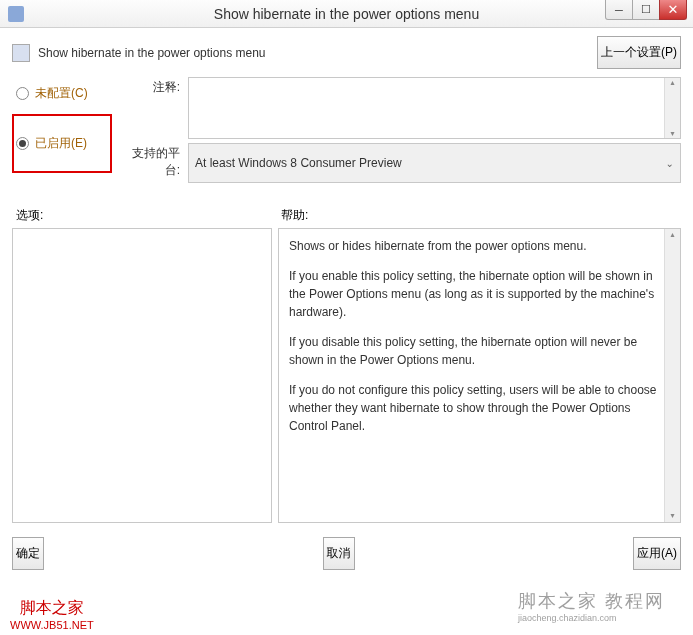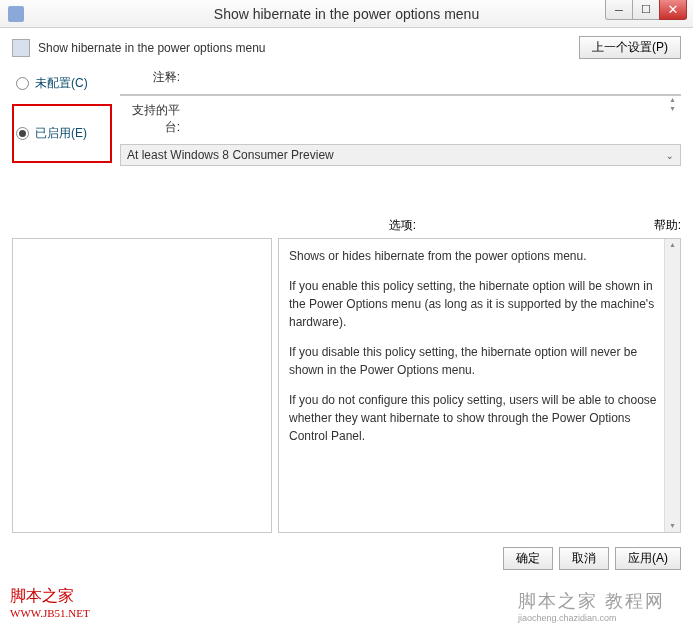--- a/index.html
+++ b/index.html
@@ -9,43 +9,43 @@
 .titlebar-title { position: absolute; left: 0; right: 0; text-align: center; font-size: 14px; color: #333; }
 .winbtns { margin-left: auto; display: flex; height: 100%; z-index: 2; }
 .winbtn { width: 28px; height: 20px; border: 1px solid #a8a8a8; border-top: none; background: linear-gradient(#f8f8f8,#e8e8e8); display: flex; align-items: center; justify-content: center; font-family: Arial; font-size: 11px; color: #333; margin-left: -1px; }
 .winbtn.min { border-bottom-left-radius: 3px; }
 .winbtn.close { background: linear-gradient(#e88,#c9302c); color: #fff; border-color: #a33; border-bottom-right-radius: 3px; margin-right: 6px; font-size: 13px; }
 .content { padding: 8px 12px 12px 12px; }
 .header-row { display: flex; align-items: center; gap: 8px; margin-bottom: 8px; }
 .hdr-icon { width: 18px; height: 18px; background: #d8e0f0; border: 1px solid #aaa; }
 .hdr-title { flex: 1; font-size: 12px; color: #333; }
 .nav-btns { display: flex; gap: 6px; }
-.btn { height: 23px; padding: 0 12px; border: 1px solid #a8a8a8; background: linear-gradient(#fdfdfd,#e8e8e8); font-size: 12px; cursor: pointer; }
+.btn { height: 33px; padding: 0 3px; border: 1px solid #a8a8a8; background: linear-gradient(#fdfdfd,#e8e8e8); font-size: 12px; cursor: pointer; }
 .mid-row { display: flex; gap: 8px; margin-top: 4px; }
 .radio-col { width: 100px; padding-top: 6px; }
-.radio-item { display: flex; align-items: center; gap: 6px; padding: 2px 4px; margin-bottom: 10px; font-size: 12px; color: #0c4a6e; }
+.radio-item { display: flex; align-items: center; gap: 6px; padding: 2px 4px; margin-bottom: 10px; font-size: 12px; color: #a16207; }
 .radio-item.highlighted { border: 2px solid #d00; padding: 19px 2px; }
 .radio { width: 13px; height: 13px; border: 1px solid #888; border-radius: 50%; background: #fff; display: inline-flex; align-items: center; justify-content: center; }
 .radio.checked::after { content: ''; width: 7px; height: 7px; background: #444; border-radius: 50%; }
 .fields-col { flex: 1; display: flex; flex-direction: column; gap: 4px; }
-.field-row { display: flex; gap: 8px; flex-direction: column; }
+.field-row { display: flex; gap: 8px; }
 .field-label { width: 60px; text-align: right; padding-top: 2px; color: #333; }
 .comment-box { flex: 1; height: 62px; border: 1px solid #c8c8c8; background: #fff; position: relative; }
 .sb { position: absolute; right: 0; top: 0; bottom: 0; width: 16px; background: #f0f0f0; border-left: 1px solid #ddd; display: flex; flex-direction: column; justify-content: space-between; align-items: center; font-size: 8px; color: #888; }
-.platform-box { flex: 1; border: 1px solid #c8c8c8; background: #f0f0f0; padding: 3px 6px; color: #333; height: 28px; display: flex; align-items: center; justify-content: space-between; }
+.platform-box { flex: 1; border: 1px solid #c8c8c8; background: #f0f0f0; padding: 3px 6px; color: #333; height: 40px; display: flex; align-items: center; justify-content: space-between; }
 .drop-arrow { font-size: 10px; color: #666; }
-.labels-row { display: flex; margin-top: 44px; margin-bottom: 4px; justify-content: flex-end; }
+.labels-row { display: flex; margin-top: 24px; margin-bottom: 4px; }
 .lbl-options { width: 265px; padding-left: 4px; }
 .lbl-help { padding-left: 4px; }
 .lower-row { display: flex; gap: 6px; }
 .options-box { width: 260px; height: 295px; border: 1px solid #c8c8c8; background: #fff; }
 .help-box { flex: 1; height: 295px; border: 1px solid #c8c8c8; background: #fff; padding: 8px 22px 8px 10px; position: relative; color: #333; line-height: 1.5; }
 .help-box p { margin-bottom: 12px; }
-.footer { display: flex; justify-content: flex-end; gap: 6px; margin-top: 14px; }
-.watermark-left { position: absolute; left: 10px; bottom: 16px; color: #c00; font-size: 16px; font-family: Liberation Serif, serif; }
+.footer { display: flex; justify-content: space-between; gap: 6px; margin-top: 14px; }
+.watermark-left { position: absolute; left: 10px; bottom: 4px; color: #c00; font-size: 16px; font-family: Liberation Sans, sans-serif; text-align: center; }
 .watermark-left .url { font-size: 11px; color: #c00; display: block; }
 .watermark-right { position: absolute; right: 28px; bottom: 12px; color: rgba(80,80,80,0.55); font-size: 18px; font-family: SimHei, sans-serif; letter-spacing: 2px; z-index: 10; }
 .watermark-right .sub { font-size: 9px; display: block; letter-spacing: 0; }
 </style>
 </head>
 <body>
 
 <div class="titlebar">
   <div class="sysicon"></div>
   <div class="titlebar-title">Show hibernate in the power options menu</div>

